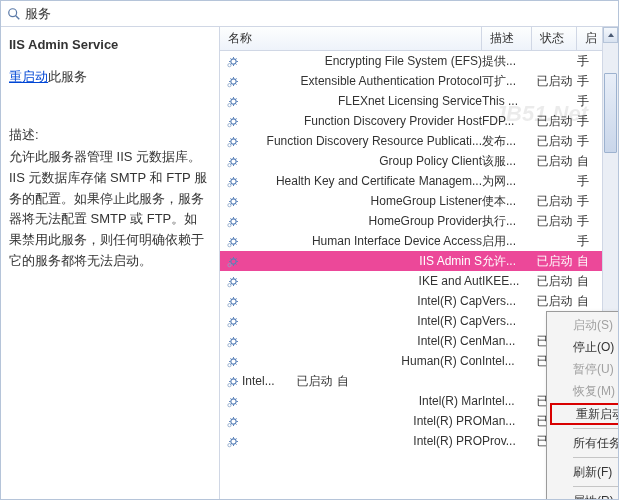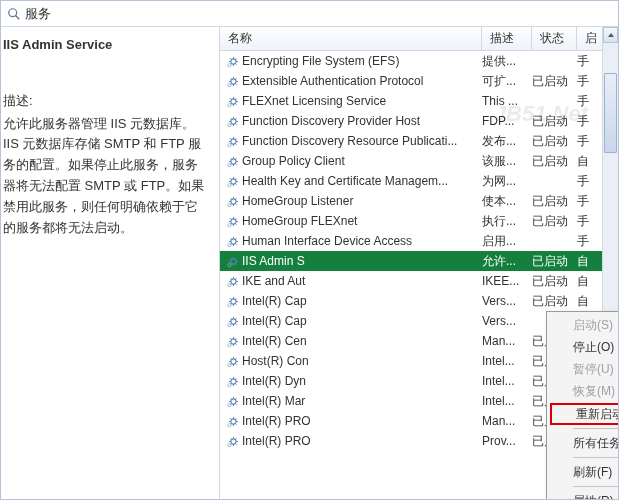--- a/index.html
+++ b/index.html
@@ -1,41 +1,41 @@
 <!DOCTYPE html>
 <html><head>
 <meta charset="utf-8">
 <style>
 * { margin: 0; padding: 0; box-sizing: border-box; font-family: "Microsoft YaHei", SimSun, Tahoma, sans-serif; }
 body { width: 619px; height: 500px; overflow: hidden; background: #fff; border: 1px solid #b5c4d9; }
 .searchbar { height: 26px; border-bottom: 1px solid #d0d7e5; display: flex; align-items: center; padding: 0 6px; background: #fff; }
 .searchbar svg { width: 14px; height: 14px; margin-right: 4px; }
 .searchbar span { font-size: 13px; color: #333; }
 .content { display: flex; height: calc(100% - 26px); }
-.left { width: 218px; padding: 10px 10px 0 2px; font-size: 13px; color: #333; border-right: 0; }
+.left { width: 218px; padding: 10px 10px 0 8px; font-size: 13px; color: #333; border-right: 0; }
 .left h2 { font-size: 13px; font-weight: bold; margin-bottom: 16px; }
 .left .label { margin-bottom: 4px; margin-top: 40px; }
 .left a { color: #0046d5; text-decoration: underline; cursor: pointer; }
 .left .block { margin-bottom: 14px; line-height: 1.35; }
 .left .desc-text { line-height: 1.6; }
 .right { flex: 1; position: relative; border-left: 1px solid #d0d7e5; }
 .header { height: 24px; display: flex; align-items: stretch; background: linear-gradient(#fdfefe, #eef3fa); border-bottom: 1px solid #d0d7e5; }
 .header .col { display: flex; align-items: center; padding: 0 8px; font-size: 12px; color: #333; border-right: 1px solid #d0d7e5; }
 .c-name { width: 262px; }
 .c-desc { width: 50px; }
 .c-status { width: 45px; }
 .c-start { width: 30px; }
 .rows { height: calc(100% - 24px); overflow: hidden; position: relative; }
 .row { height: 20px; display: flex; align-items: center; font-size: 12px; color: #333; }
-.row.selected { background: #15803d; color: #fff; }
+.row.selected { background: #ec4899; color: #fff; }
 .row .gear { width: 18px; display: flex; align-items: center; justify-content: center; margin-left: 4px; }
 .row .gear svg { width: 13px; height: 13px; }
-.row .nm { width: 240px; overflow: hidden; white-space: nowrap; text-overflow: ellipsis; }
+.row .nm { width: 240px; overflow: hidden; white-space: nowrap; text-overflow: ellipsis; text-align: right; }
 .row .ds { width: 50px; overflow: hidden; white-space: nowrap; text-overflow: ellipsis; }
-.row .st { width: 45px; overflow: hidden; white-space: nowrap; }
+.row .st { width: 45px; overflow: hidden; white-space: nowrap; text-align: center; }
 .row .sp { width: 30px; overflow: hidden; white-space: nowrap; }
 .scrollbar { position: absolute; right: 0; top: 0; width: 16px; height: 100%; background: #eaeef5; border-left: 1px solid #d0d7e5; }
 .scrollbar .btn { height: 16px; background: linear-gradient(#f5f8fc,#d8e2f0); border: 1px solid #b5c4d9; display:flex;align-items:center;justify-content:center; }
 .scrollbar .track { position:absolute; top:16px; bottom:16px; left:0; right:0; }
 .scrollbar .thumb { position:absolute; top:30px; height:80px; left:1px; right:1px; background: linear-gradient(#e8eef8,#c9d6ea); border:1px solid #9db2cf; border-radius:1px; }
 .scrollbar .down { position:absolute; bottom:0; left:0; right:0; }
 .ctx { position: absolute; top: 284px; left: 326px; width: 140px; background: #f4f4f4; border: 1px solid #9b9b9b; box-shadow: 2px 2px 4px rgba(0,0,0,.25); z-index: 10; padding: 2px; }
 .ctx .mi { height: 22px; display: flex; align-items: center; padding: 0 12px 0 24px; font-size: 12px; color: #333; position: relative; }
 .ctx .mi.disabled { color: #a0a0a0; }
 .ctx .mi.highlight { border: 2px solid #d80000; margin: 1px; height: 22px; }
@@ -50,20 +50,21 @@
       <circle cx="6.5" cy="6.5" r="4.5" fill="none" stroke="#5b7aa8" stroke-width="1.4"></circle>
       <line x1="10" y1="10" x2="14" y2="14" stroke="#5b7aa8" stroke-width="1.6"></line>
     </svg>
   <span>服务</span>
 </div>
 
 <div class="content">
   <div class="left">
     <h2>IIS Admin Service</h2>
     <div class="block">
+      <div><a>重启动</a><span>此服务</span></div>
     </div>
     <div class="block">
       <div class="label">描述:</div>
       <div class="desc-text">允许此服务器管理 IIS 元数据库。IIS 元数据库存储 SMTP 和 FTP 服务的配置。如果停止此服务，服务器将无法配置 SMTP 或 FTP。如果禁用此服务，则任何明确依赖于它的服务都将无法启动。</div>
     </div>
   </div>
 
   <div class="right">
     <div class="header">
       <div class="col c-name">名称</div>
@@ -178,21 +179,21 @@
           <div class="sp">手</div>
         </div>
         <div class="row">
           <div class="gear">
             <svg viewBox="0 0 16 16">
               <circle cx="8" cy="8" r="3.2" fill="none" stroke="#5880b8" stroke-width="1.3"></circle>
               <path d="M8 2.5v2M8 11.5v2M2.5 8h2M11.5 8h2M4.2 4.2l1.4 1.4M10.4 10.4l1.4 1.4M11.8 4.2l-1.4 1.4M5.6 10.4l-1.4 1.4" stroke="#5880b8" stroke-width="1.2"></path>
               <circle cx="3" cy="12.5" r="2" fill="none" stroke="#8aa5c9" stroke-width="1"></circle>
             </svg>
           </div>
-          <div class="nm">HomeGroup FLEXnet</div>
+          <div class="nm">HomeGroup Provider</div>
           <div class="ds">执行...</div>
           <div class="st">已启动</div>
           <div class="sp">手</div>
         </div>
         <div class="row">
           <div class="gear">
             <svg viewBox="0 0 16 16">
               <circle cx="8" cy="8" r="3.2" fill="none" stroke="#5880b8" stroke-width="1.3"></circle>
               <path d="M8 2.5v2M8 11.5v2M2.5 8h2M11.5 8h2M4.2 4.2l1.4 1.4M10.4 10.4l1.4 1.4M11.8 4.2l-1.4 1.4M5.6 10.4l-1.4 1.4" stroke="#5880b8" stroke-width="1.2"></path>
               <circle cx="3" cy="12.5" r="2" fill="none" stroke="#8aa5c9" stroke-width="1"></circle>
@@ -269,34 +270,33 @@
           <div class="sp">自</div>
         </div>
         <div class="row">
           <div class="gear">
             <svg viewBox="0 0 16 16">
               <circle cx="8" cy="8" r="3.2" fill="none" stroke="#5880b8" stroke-width="1.3"></circle>
               <path d="M8 2.5v2M8 11.5v2M2.5 8h2M11.5 8h2M4.2 4.2l1.4 1.4M10.4 10.4l1.4 1.4M11.8 4.2l-1.4 1.4M5.6 10.4l-1.4 1.4" stroke="#5880b8" stroke-width="1.2"></path>
               <circle cx="3" cy="12.5" r="2" fill="none" stroke="#8aa5c9" stroke-width="1"></circle>
             </svg>
           </div>
-          <div class="nm">Host(R) Con</div>
+          <div class="nm">Human(R) Con</div>
           <div class="ds">Intel...</div>
           <div class="st">已启动</div>
           <div class="sp">自</div>
         </div>
         <div class="row">
           <div class="gear">
             <svg viewBox="0 0 16 16">
               <circle cx="8" cy="8" r="3.2" fill="none" stroke="#5880b8" stroke-width="1.3"></circle>
               <path d="M8 2.5v2M8 11.5v2M2.5 8h2M11.5 8h2M4.2 4.2l1.4 1.4M10.4 10.4l1.4 1.4M11.8 4.2l-1.4 1.4M5.6 10.4l-1.4 1.4" stroke="#5880b8" stroke-width="1.2"></path>
               <circle cx="3" cy="12.5" r="2" fill="none" stroke="#8aa5c9" stroke-width="1"></circle>
             </svg>
           </div>
-          <div class="nm">Intel(R) Dyn</div>
           <div class="ds">Intel...</div>
           <div class="st">已启动</div>
           <div class="sp">自</div>
         </div>
         <div class="row">
           <div class="gear">
             <svg viewBox="0 0 16 16">
               <circle cx="8" cy="8" r="3.2" fill="none" stroke="#5880b8" stroke-width="1.3"></circle>
               <path d="M8 2.5v2M8 11.5v2M2.5 8h2M11.5 8h2M4.2 4.2l1.4 1.4M10.4 10.4l1.4 1.4M11.8 4.2l-1.4 1.4M5.6 10.4l-1.4 1.4" stroke="#5880b8" stroke-width="1.2"></path>
               <circle cx="3" cy="12.5" r="2" fill="none" stroke="#8aa5c9" stroke-width="1"></circle>

